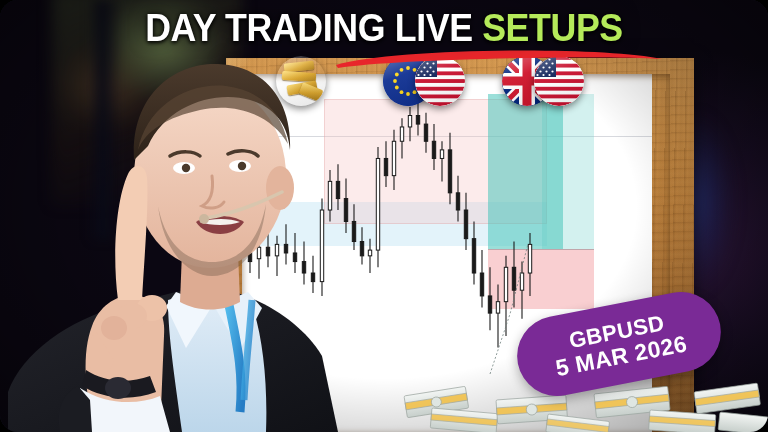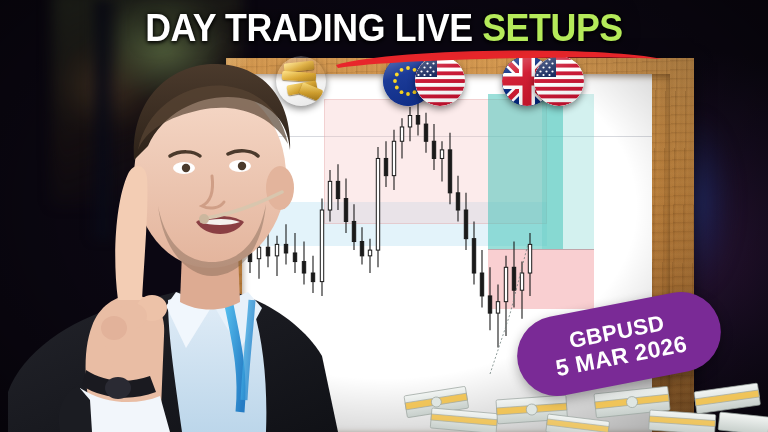--- a/index.html
+++ b/index.html
@@ -6,20 +6,21 @@
   html,body{margin:0;padding:0;background:#000;}
   body{
     font-family:"Liberation Sans", sans-serif;
     -webkit-font-smoothing:antialiased;
   }
   #stage{
     position:relative;
     width:768px;height:432px;
     overflow:hidden;
     background:#0a0713;
+    border-radius:18px;
   }
 
   
   .bg-base{
     position:absolute;inset:0;
     background:
       radial-gradient(ellipse 230px 200px at 690px 250px, #2c1538 0%, #170d22 55%, #0b0712 100%),
       radial-gradient(ellipse 300px 260px at 60px 300px, #0c1020 0%, #070a14 60%, #05060c 100%),
       linear-gradient(100deg,#06080f 0%, #0a0a16 30%, #140d1e 62%, #1c1026 80%, #120a1a 100%);
   }

